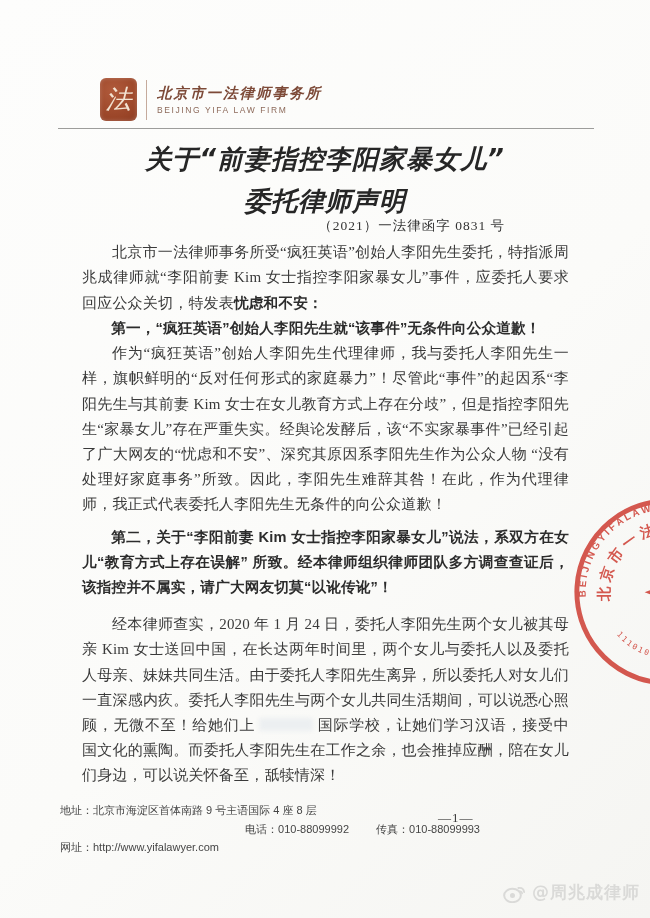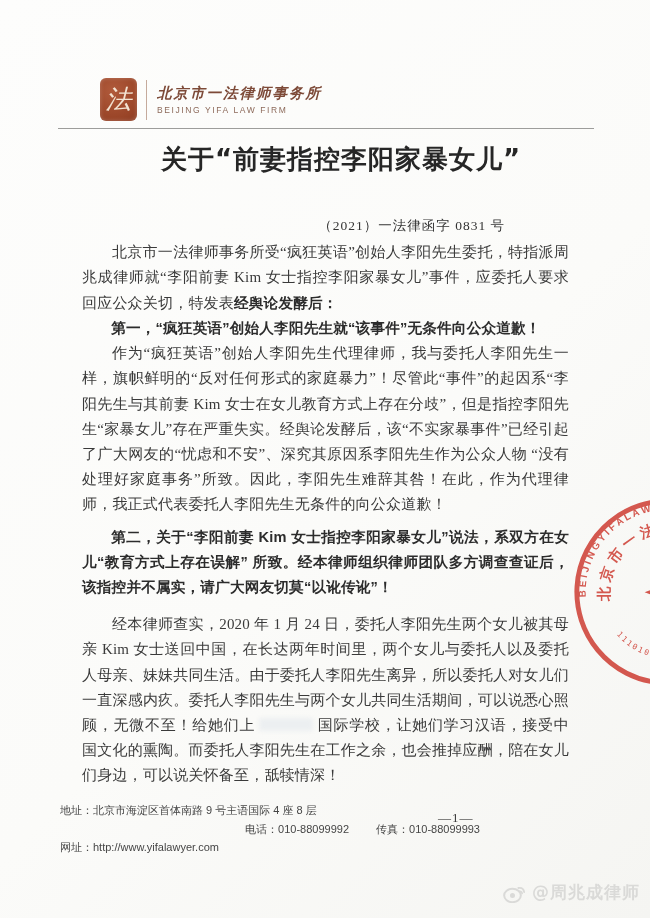--- a/index.html
+++ b/index.html
@@ -27,23 +27,23 @@
     font-size:14.5px;color:#7d4a38;font-style:italic;font-weight:bold;
     letter-spacing:2px;line-height:18px;font-family:"Liberation Serif",serif;
   }
   .brand-en{
     font-size:8.5px;color:#8d6a5b;letter-spacing:1.6px;line-height:12px;margin-top:2px;
     font-family:"Liberation Sans","DejaVu Sans",sans-serif;
   }
   .header-rule{position:absolute;left:58px;top:128px;width:536px;height:1px;background:#9d9d9b;}
   
   .doc-title{
-    position:absolute;left:76px;top:138px;width:530px;text-align:center;
+    position:absolute;left:60px;top:138px;width:530px;text-align:center;
     font-family:"DejaVu Sans","Liberation Sans",sans-serif;font-weight:bold;
-    font-size:26px;line-height:42px;letter-spacing:1px;color:#262626;
+    font-size:26px;line-height:42px;letter-spacing:1px;color:#262626;font-style:italic;
   }
   .doc-number{
     position:absolute;right:145px;top:217px;
     font-size:13.5px;color:#333;letter-spacing:1px;
   }
   
   .body-text{
     position:absolute;left:82px;top:240px;width:487px;
     font-size:15px;line-height:25.1px;color:#3a3a3a;
     text-align:justify;letter-spacing:.2px;
@@ -88,25 +88,26 @@
     <div class="brand-divider"></div>
     <div class="brand-text">
       <div class="brand-cn">北京市一法律师事务所</div>
       <div class="brand-en">BEIJING YIFA LAW FIRM</div>
     </div>
   </div>
   <div class="header-rule"></div>
 
   <div class="doc-title">
     <div>关于“前妻指控李阳家暴女儿”</div>
+    <div>委托律师声明</div>
   </div>
   <div class="doc-number">（2021）一法律函字 0831 号</div>
 
   <div class="body-text">
-    <p><span>北京市一法律师事务所受“疯狂英语”创始人李阳先生委托，特指派周兆成律师就“李阳前妻 Kim 女士指控李阳家暴女儿”事件，应委托人要求回应公众关切，特发表</span><span class="bold-seg">经舆论发酵后：</span></p>
+    <p><span>北京市一法律师事务所受“疯狂英语”创始人李阳先生委托，特指派周兆成律师就“李阳前妻 Kim 女士指控李阳家暴女儿”事件，应委托人要求回应公众关切，特发表</span><span class="bold-seg">忧虑和不安：</span></p>
     <p class="bold-para">第一，“疯狂英语”创始人李阳先生就“该事件”无条件向公众道歉！</p>
     <p>作为“疯狂英语”创始人李阳先生代理律师，我与委托人李阳先生一样，旗帜鲜明的“反对任何形式的家庭暴力”！尽管此“事件”的起因系“李阳先生与其前妻 Kim 女士在女儿教育方式上存在分歧”，但是指控李阳先生“家暴女儿”存在严重失实。经舆论发酵后，该“不实家暴事件”已经引起了广大网友的“忧虑和不安”、深究其原因系李阳先生作为公众人物 “没有处理好家庭事务”所致。因此，李阳先生难辞其咎！在此，作为代理律师，我正式代表委托人李阳先生无条件的向公众道歉！</p>
     <p class="bold-para mt8">第二，关于“李阳前妻 Kim 女士指控李阳家暴女儿”说法，系双方在女儿“教育方式上存在误解” 所致。经本律师组织律师团队多方调查查证后，该指控并不属实，请广大网友切莫“以讹传讹”！</p>
     <p class="mt12"><span>经本律师查实，2020 年 1 月 24 日，委托人李阳先生两个女儿被其母亲 Kim 女士送回中国，在长达两年时间里，两个女儿与委托人以及委托人母亲、妹妹共同生活。由于委托人李阳先生离异，所以委托人对女儿们一直深感内疚。委托人李阳先生与两个女儿共同生活期间，可以说悉心照顾，无微不至！给她们上</span><span class="censor"></span><span>国际学校，让她们学习汉语，接受中国文化的熏陶。而委托人李阳先生在工作之余，也会推掉应酬，陪在女儿们身边，可以说关怀备至，舐犊情深！</span></p>
   </div>
 
   <svg class="stamp" viewBox="0 0 200 200">
     <defs>
       <path id="arc-outer" d="M 16,100 A 84,84 0 1 1 184,100"></path>
       <path id="arc-cn" d="M 40,100 A 60,60 0 1 1 160,100"></path>

